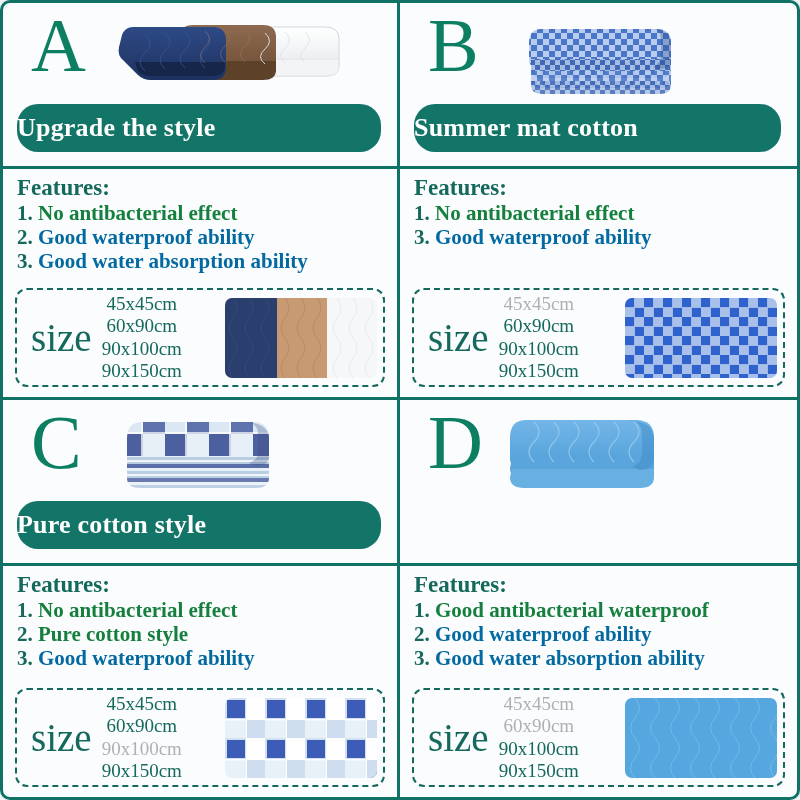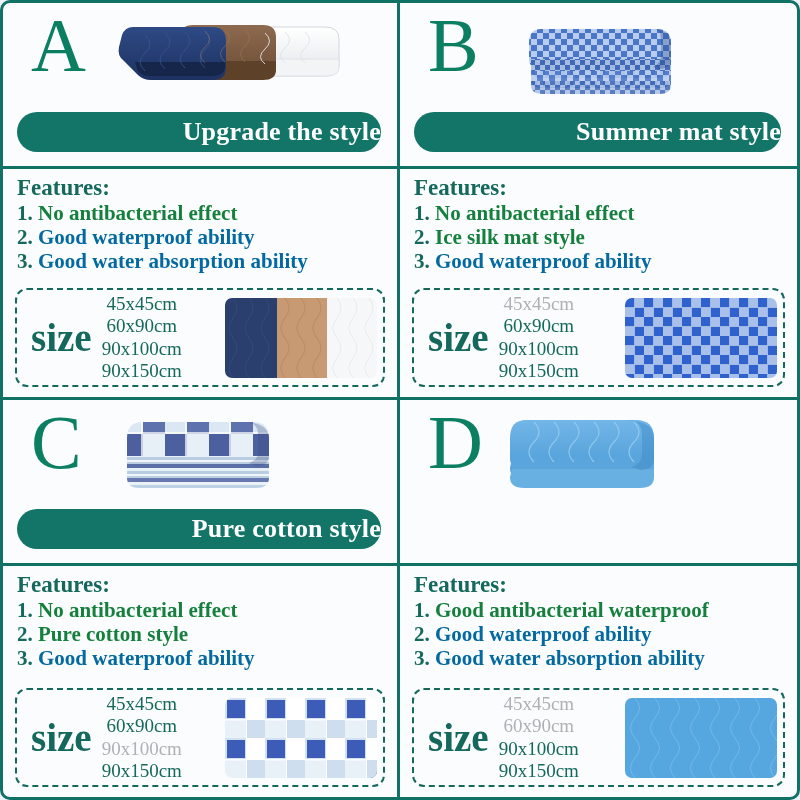--- a/index.html
+++ b/index.html
@@ -55,24 +55,24 @@
     position:absolute;
     top:12px;
     left:110px;
     width:235px;height:92px;
   }
   .photo svg{display:block;width:100%;height:100%;}
   .pill{
     position:absolute;
     left:14px;right:16px;
     bottom:14px;
-    height:40px;
+    height:48px;
     border-radius:21px;
     background:#137567;
-    display:flex;align-items:center;justify-content:flex-end;
+    display:flex;align-items:center;justify-content:flex-start;
   }
   .pill span{
     color:#ffffff;
     font-size:26px;
     font-weight:700;
     letter-spacing:.2px;
     white-space:nowrap;
     font-family:"Liberation Serif",serif;
   }
 
@@ -108,21 +108,21 @@
     bottom:10px;
     height:99px;
     box-sizing:border-box;
     border:2px dashed #14695c;
     border-radius:12px;
     display:flex;align-items:center;
   }
   .size-label{
     color:#14695c;
     font-size:39px;
-    font-weight:700;
+    font-weight:400;
     line-height:1;
     padding:0 4px 0 14px;
     flex:0 0 auto;
   }
   .size-list{
     flex:0 0 auto;
     padding-left:6px;
     padding-right:8px;
   }
   .size-list div{
@@ -272,32 +272,28 @@
               </pattern>
             </defs>
             <path d="M16 14 h116 q14 0 14 14 v16 q0 10 -12 10 h-118 q-12 0 -12 -10 v-16 q0 -14 12 -14 z" fill="url(#ging)"></path>
             <path d="M6 44 h140 v10 q0 9 -12 9 h-116 q-12 0 -12 -9 z" fill="url(#ging2)" opacity=".95"></path>
             <path d="M6 56 h140 v8 q0 9 -12 9 h-116 q-12 0 -12 -9 z" fill="url(#ging)" opacity=".9"></path>
             <path d="M6 66 h140 v4 q0 9 -12 9 h-116 q-12 0 -12 -9 z" fill="url(#ging2)" opacity=".85"></path>
             <path d="M130 14 q16 2 16 14 v16 q0 10 -12 10 l-6 -2 q8 -4 8 -12 v-16 q0 -8 -6 -10 z" fill="#2f4f8f" opacity=".35"></path>
           </svg>
         </div>
         <div class="pill">
-          <span>Summer mat style</span>
+          <span>Summer mat cotton</span>
         </div>
       </div>
       <div class="body">
         <div class="features-title">Features:</div>
         <div class="feat hi">
           <span class="num">1.</span>
           <span class="txt">No antibacterial effect</span>
-        </div>
-        <div class="feat hi">
-          <span class="num">2.</span>
-          <span class="txt">Ice silk mat style</span>
         </div>
         <div class="feat">
           <span class="num">3.</span>
           <span class="txt">Good waterproof ability</span>
         </div>
 
         <div class="sizebox">
           <div class="size-label">size</div>
           <div class="size-list">
             <div class="off">45x45cm</div>

